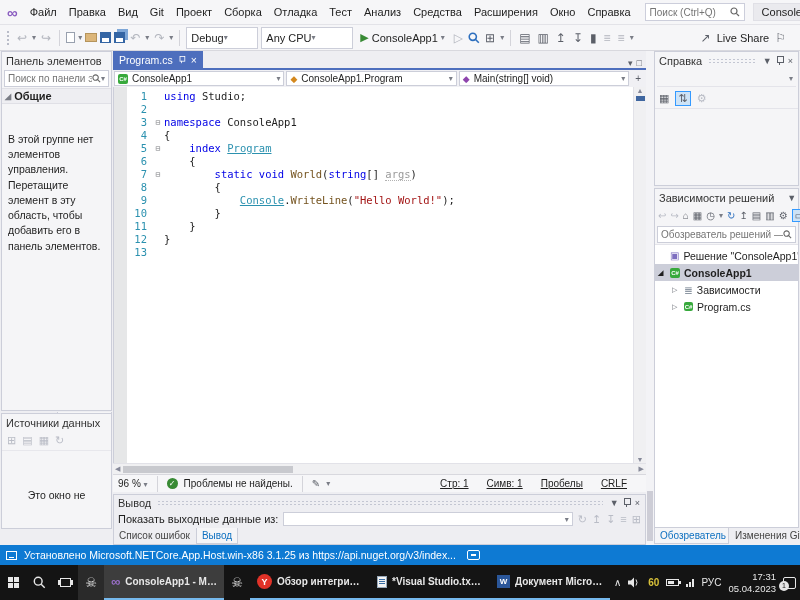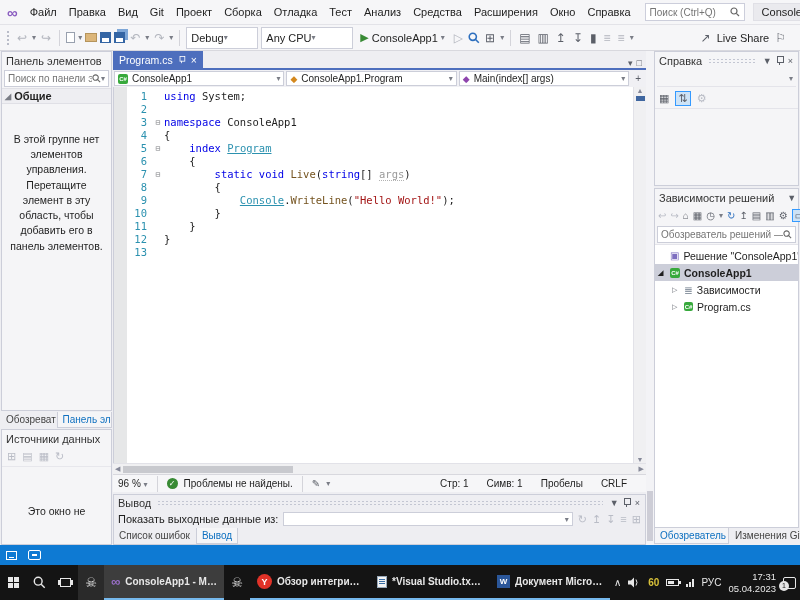--- a/index.html
+++ b/index.html
@@ -37,25 +37,25 @@
   .pt-btn{color:#5b5f68;font-size:9px;padding:0 1px;}
   .pin{display:inline-block;width:8px;height:10px;position:relative;}
   .pin::before{content:"";position:absolute;left:1px;top:0;width:5px;height:5px;border:1px solid currentColor;}
   .pin::after{content:"";position:absolute;left:3px;top:6px;width:1px;height:3px;background:currentColor;}
   .search-box{display:flex;align-items:center;background:#fff;border:1px solid #ccced9;height:17px;margin:1px 2px;padding:0 3px;}
   .search-box input{border:none;flex:1;min-width:0;font-size:10px;color:#6d6d6d;}
   
   .left-col{position:absolute;left:0;top:51px;width:113px;height:494px;}
   .toolbox{position:absolute;left:1px;right:1px;top:0;height:360px;background:#f5f5f7;border:1px solid #ccced9;display:flex;flex-direction:column;}
   .section-hdr{display:flex;align-items:center;gap:3px;background:#eeeef2;height:16px;padding:0 3px;border-top:1px solid #e0e0e6;border-bottom:1px solid #e0e0e6;font-weight:bold;color:#1e1e1e;}
-  .toolbox-empty{padding:28px 6px;text-align:center;color:#1e1e1e;line-height:1.45;font-size:10.5px;}
+  .toolbox-empty{padding:28px 6px;color:#1e1e1e;line-height:1.45;font-size:10.5px;}
   .bottom-tabs{position:absolute;left:1px;right:1px;display:flex;gap:1px;}
   .btab{padding:2px 5px;font-size:10px;color:#444;background:transparent;white-space:nowrap;overflow:hidden;}
   .btab.active{background:#f5f5f7;color:#0e70c0;border:1px solid #ccced9;border-top:none;}
-  .datasources{position:absolute;left:1px;right:1px;top:378px;height:116px;background:#f5f5f7;border:1px solid #ccced9;overflow:hidden;}
+  .datasources{position:absolute;left:1px;right:1px;top:362px;height:116px;background:#f5f5f7;border:1px solid #ccced9;overflow:hidden;}
   .ds-icons{display:flex;gap:6px;padding:3px 5px;color:#b9bcc6;font-size:11px;border-bottom:1px solid #e7e7ec;}
   .ds-body{text-align:center;color:#1e1e1e;padding-top:38px;font-size:10.5px;}
   
   .center-col{position:absolute;left:113px;top:51px;width:533px;height:494px;}
   .tabstrip{position:absolute;top:0;left:0;right:0;height:17px;display:flex;align-items:flex-end;background:#eeeef2;}
   .doc-tab{display:flex;align-items:center;gap:5px;background:#4d6ebd;color:#fff;height:17px;padding:0 6px;font-size:10.5px;}
   .doc-tab .pin{color:#fff;transform:scale(.8);}
   .tabstrip-right{margin-left:auto;display:flex;gap:4px;padding:0 4px;color:#5b5f68;font-size:9px;align-items:center;}
   .navbar{position:absolute;top:17px;left:0;right:0;height:19px;background:#f0f0f4;border-top:2px solid #4d6ebd;display:flex;align-items:center;padding:1px 1px;gap:2px;}
   .nav-combo{flex:1;display:flex;align-items:center;gap:4px;background:#fff;border:1px solid #ccced9;height:15px;padding:0 3px;font-size:10px;overflow:hidden;white-space:nowrap;}
@@ -68,21 +68,21 @@
   .ln{width:25px;text-align:right;padding-right:5px;color:#2b91af;flex:none;}
   .fold{width:12px;flex:none;color:#7f8084;font-size:8px;line-height:13px;text-align:center;}
   .lt{white-space:pre;}
   .tk-kw{color:#0000e6;} .tk-ty{color:#2b91af;text-decoration:underline;} .tk-me{color:#74531f;} .tk-st{color:#a31515;} .tk-pl{color:#1e1e1e;} .tk-pa{color:#9a9a9a;border-bottom:1px dotted #b2b2b2;}
   .vscroll{position:absolute;right:0;top:0;bottom:0;width:13px;background:#f0f0f2;border-left:1px solid #e2e2e8;display:flex;flex-direction:column;align-items:center;font-size:7px;color:#868999;}
   .vscroll .mark{width:9px;height:5px;background:#3f66a0;margin-top:2px;}
   .hscroll{position:absolute;left:0;right:0;bottom:71px;height:11px;background:#f0f0f2;border-top:1px solid #e2e2e8;display:flex;align-items:center;font-size:7px;color:#868999;padding:0 2px;}
   .hthumb{width:170px;height:7px;background:#c8c9ce;margin:0 3px;}
   .estatus{position:absolute;left:0;right:0;bottom:53px;height:18px;background:#f6f6f8;border-top:1px solid #d8d8de;display:flex;align-items:center;padding:0 5px;gap:6px;font-size:10px;}
   .okdot{width:11px;height:11px;border-radius:50%;background:#388a34;color:#fff;font-size:8px;display:flex;align-items:center;justify-content:center;}
-  .estatus .right{margin-left:auto;display:flex;gap:18px;padding-right:14px;}
+  .estatus .right{margin-left:auto;display:flex;gap:18px;padding-right:14px;text-decoration:underline;}
   
   .output{position:absolute;left:0;right:0;bottom:0;height:51px;background:#eeeef2;border:1px solid #ccced9;display:flex;flex-direction:column;}
   .out-toolbar{display:flex;align-items:center;gap:5px;padding:1px 4px;height:18px;}
   .out-combo{flex:1;max-width:300px;background:#fff;border:1px solid #ccced9;height:14px;display:flex;align-items:center;justify-content:flex-end;padding:0 3px;}
   .out-icons{display:flex;gap:5px;color:#b9bcc6;font-size:11px;}
   .out-tabs{display:flex;gap:1px;margin-top:auto;}
   
   .split-strip{position:absolute;left:646px;top:51px;width:8px;height:494px;background:#f3f3f6;}
   .split-thumb{position:absolute;left:1px;right:1px;top:440px;height:50px;background:#cdcdd6;}
   
@@ -275,32 +275,32 @@
       <span>ConsoleApp1</span>
       <span class="dd">▾</span>
     </span>
     <span class="nav-combo">
       <span style="color:#d4881e;font-size:9px;">◆</span>
       <span>ConsoleApp1.Program</span>
       <span class="dd">▾</span>
     </span>
     <span class="nav-combo">
       <span style="color:#8e44ad;font-size:9px;">◆</span>
-      <span>Main(index[] args)</span>
+      <span>Main(string[] void)</span>
       <span class="dd">▾</span>
     </span>
     <span style="color:#5b5f68;font-size:10px;padding:0 4px;">+</span>
   </div>
   <div class="code-area">
     <div class="bp-strip"></div>
     <div class="code-lines">
         <div class="code-line">
           <span class="ln">1</span>
           <span class="fold"></span>
-          <span class="lt"><span class="tk-kw">using</span><span class="tk-pl"> System;</span></span>
+          <span class="lt"><span class="tk-kw">using</span><span class="tk-pl"> Studio;</span></span>
         </div>
         <div class="code-line">
           <span class="ln">2</span>
           <span class="fold"></span>
           <span class="lt"></span>
         </div>
         <div class="code-line">
           <span class="ln">3</span>
           <span class="fold">⊟</span>
           <span class="lt"><span class="tk-kw">namespace</span><span class="tk-pl"> ConsoleApp1</span></span>
@@ -316,21 +316,21 @@
           <span class="lt"><span class="tk-pl">    </span><span class="tk-kw">index</span><span class="tk-pl"> </span><span class="tk-ty">Program</span></span>
         </div>
         <div class="code-line">
           <span class="ln">6</span>
           <span class="fold"></span>
           <span class="lt"><span class="tk-pl">    {</span></span>
         </div>
         <div class="code-line">
           <span class="ln">7</span>
           <span class="fold">⊟</span>
-          <span class="lt"><span class="tk-pl">        </span><span class="tk-kw">static</span><span class="tk-pl"> </span><span class="tk-kw">void</span><span class="tk-pl"> </span><span class="tk-me">Live</span><span class="tk-pl">(</span><span class="tk-kw">string</span><span class="tk-pl">[] </span><span class="tk-pa">args</span><span class="tk-pl">)</span></span>
+          <span class="lt"><span class="tk-pl">        </span><span class="tk-kw">static</span><span class="tk-pl"> </span><span class="tk-kw">void</span><span class="tk-pl"> </span><span class="tk-me">World</span><span class="tk-pl">(</span><span class="tk-kw">string</span><span class="tk-pl">[] </span><span class="tk-pa">args</span><span class="tk-pl">)</span></span>
         </div>
         <div class="code-line">
           <span class="ln">8</span>
           <span class="fold"></span>
           <span class="lt"><span class="tk-pl">        {</span></span>
         </div>
         <div class="code-line">
           <span class="ln">9</span>
           <span class="fold"></span>
           <span class="lt"><span class="tk-pl">            </span><span class="tk-ty">Console</span><span class="tk-pl">.</span><span class="tk-me">WriteLine</span><span class="tk-pl">(</span><span class="tk-st">"Hello World!"</span><span class="tk-pl">);</span></span>
@@ -484,20 +484,21 @@
     </div>
   </div>
   <div class="right-tabs">
     <span class="btab active">Обозреватель реше...</span>
     <span class="btab">Изменения Git — п...</span>
   </div>
 </div>
 
 <div class="statusbar">
   <span class="sb-ico"></span>
+  <span>Установлено Microsoft.NETCore.App.Host.win-x86 3.1.25 из https://api.nuget.org/v3/index...</span>
   <span class="sb-note"></span>
 </div>
 
 <div class="taskbar">
   <span class="tb-item">
       <span class="win-grid">
         <span></span>
         <span></span>
         <span></span>
         <span></span>

